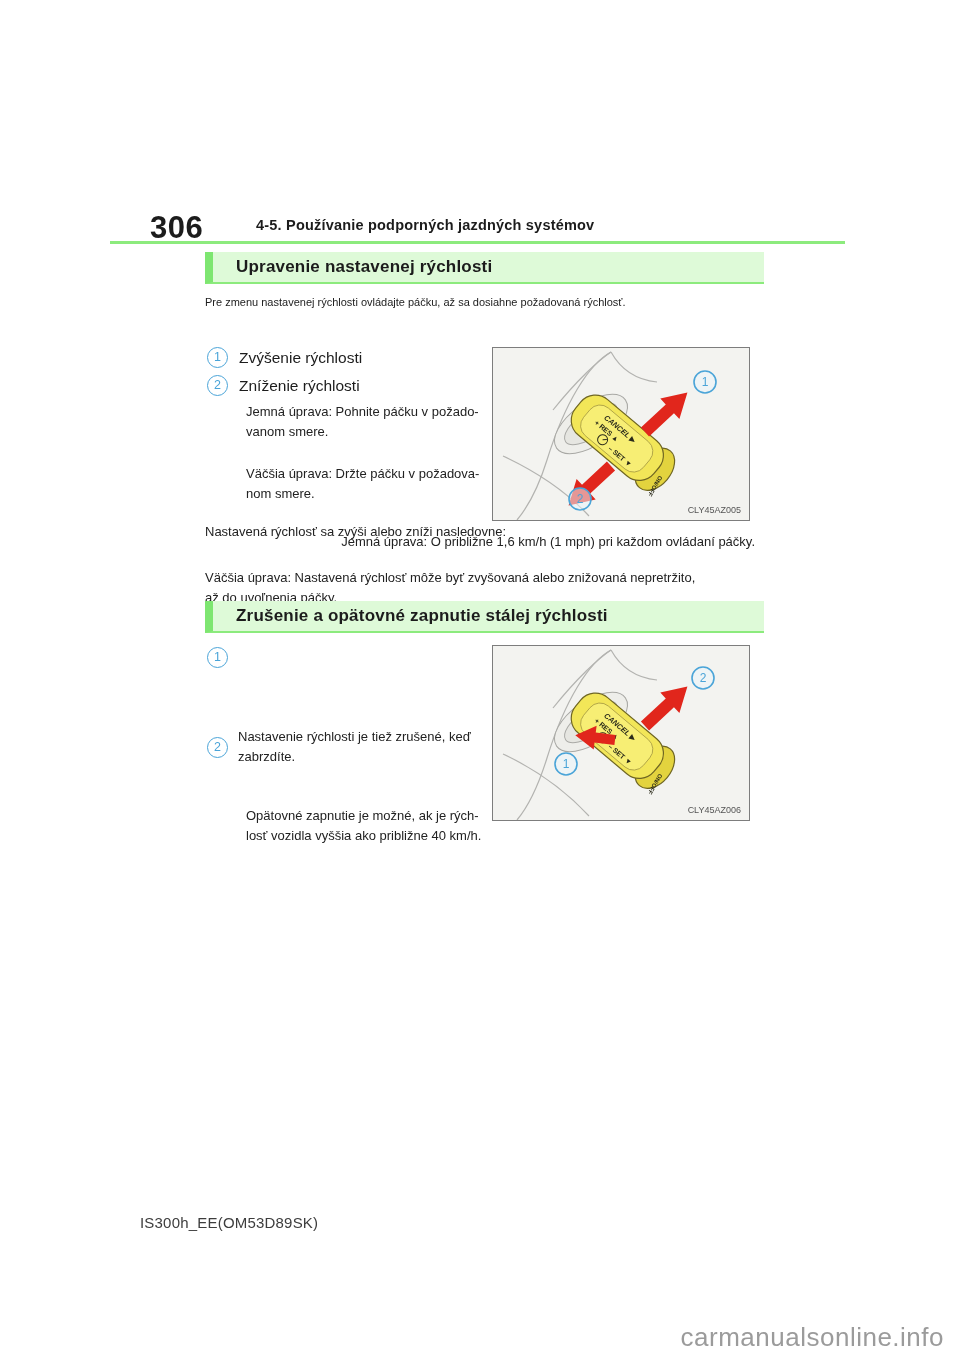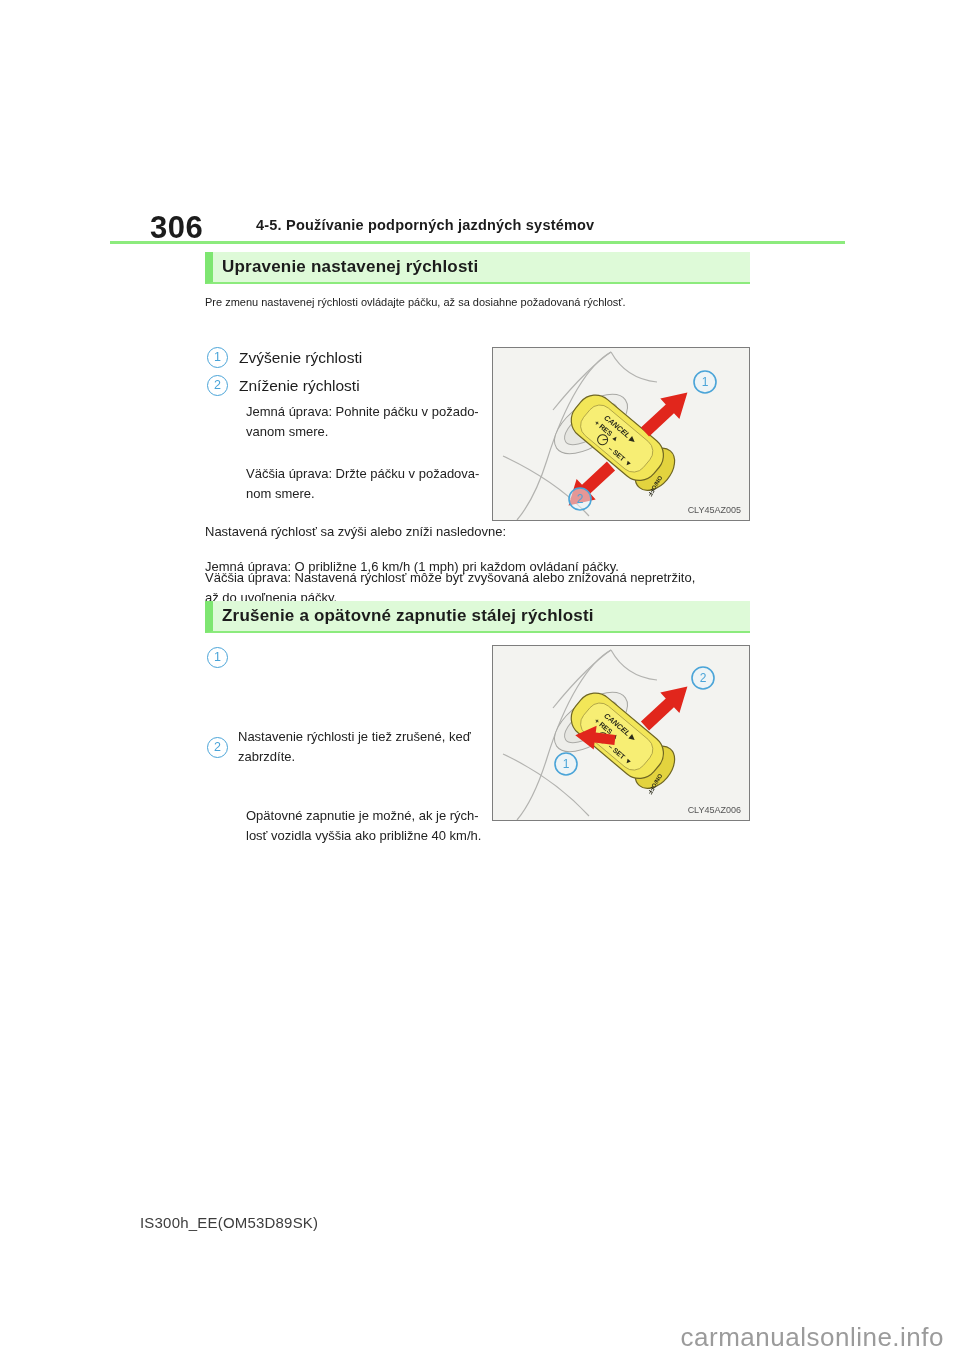--- a/index.html
+++ b/index.html
@@ -10,21 +10,21 @@
   }
   .abs{position:absolute;}
   
   .page-number{left:150px;top:210px;font-size:31px;font-weight:bold;letter-spacing:.5px;text-align:center;}
   .chapter-title{left:256px;top:217px;font-size:14.5px;font-weight:bold;letter-spacing:.2px;text-align:center;}
   .header-rule{left:110px;top:241px;width:735px;height:3px;background:#8ceb7d;}
   
   .sec-header{
     left:205px;width:528px;height:30px;background:#defad8;
     border-left:8px solid #7ee671;border-bottom:2px solid #8ceb7d;
-    font-size:17px;font-weight:bold;line-height:30px;padding-left:9px;
+    font-size:17px;font-weight:bold;line-height:30px;padding-left:23px;
     letter-spacing:.2px;
   }
   .sec-header.h1{top:252px;}
   .sec-header.h2{top:601px;}
   
   .intro{left:205px;top:294px;width:545px;font-size:11px;line-height:1.5;text-align:justify;}
   .list-item{display:flex;gap:11px;align-items:flex-start;}
   .num-badge{
     flex:0 0 auto;width:19px;height:19px;border:1.6px solid #4aa4d8;border-radius:50%;
     color:#4aa4d8;font-size:12.5px;line-height:19px;text-align:center;margin-top:1px;
@@ -33,21 +33,21 @@
   .item-label{font-size:15.5px;line-height:1.6;white-space:pre-line;}
   .item-label.justify{text-align:justify;}
   .sub-note{font-size:13px;line-height:1.5;white-space:pre-line;color:#222;}
   .note{left:205px;width:550px;font-size:13px;line-height:1.5;white-space:pre-line;color:#222;}
   
   .s1-item1{left:207px;top:346px;width:280px;}
   .s1-item2{left:207px;top:374px;width:280px;}
   .s1-subnote1{left:246px;top:402px;width:242px;}
   .s1-subnote2{left:246px;top:437px;width:242px;margin-top:27px;}
   .s1-note1{top:522px;}
-  .s1-note2{top:557px;}
+  .s1-note2{top:532px;text-align:right;}
   .s1-note3{top:568px;}
   
   .s2-item1{left:207px;top:646px;width:281px;}
   .s2-note1{left:238px;top:700px;width:242px;margin-top:27px;}
   .s2-item2{left:207px;top:736px;width:281px;}
   .s2-note2{left:246px;top:788px;width:242px;margin-top:18px;}
   
   .figure{border:1px solid #7d7d7d;background:#f3f3f0;}
   .figure.f1{left:492px;top:347px;width:256px;height:172px;}
   .figure.f2{left:492px;top:645px;width:256px;height:174px;}

